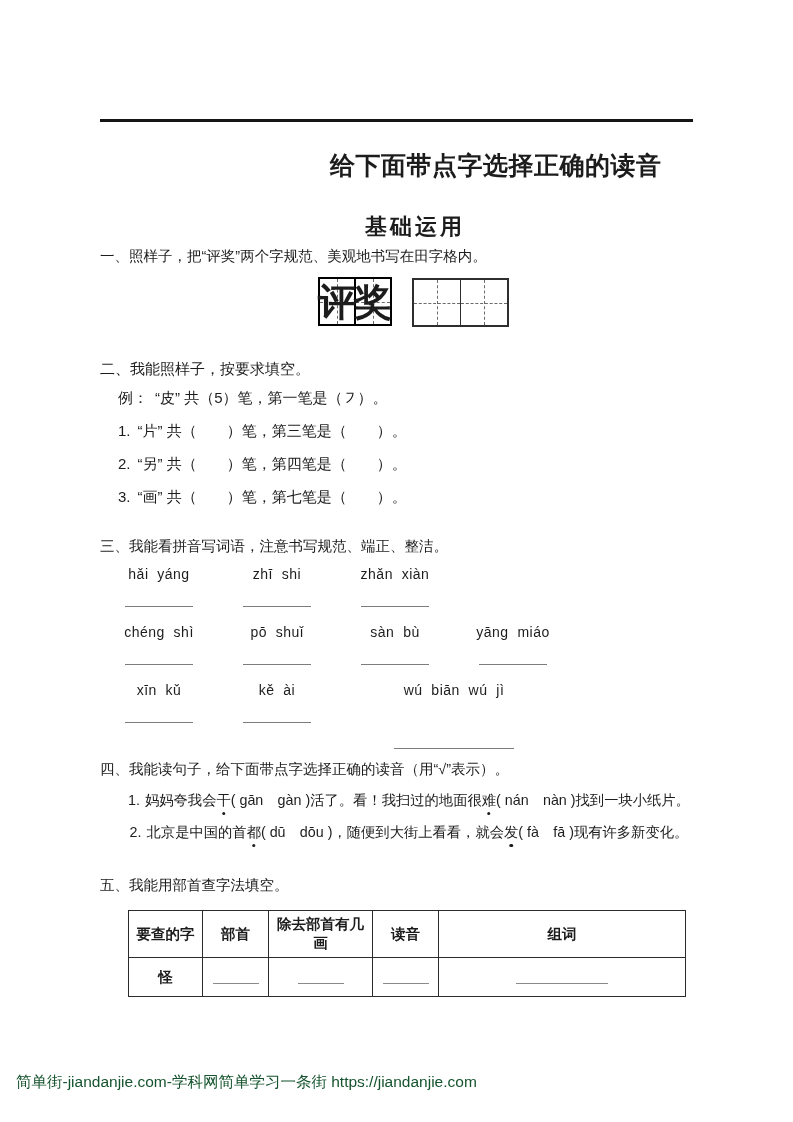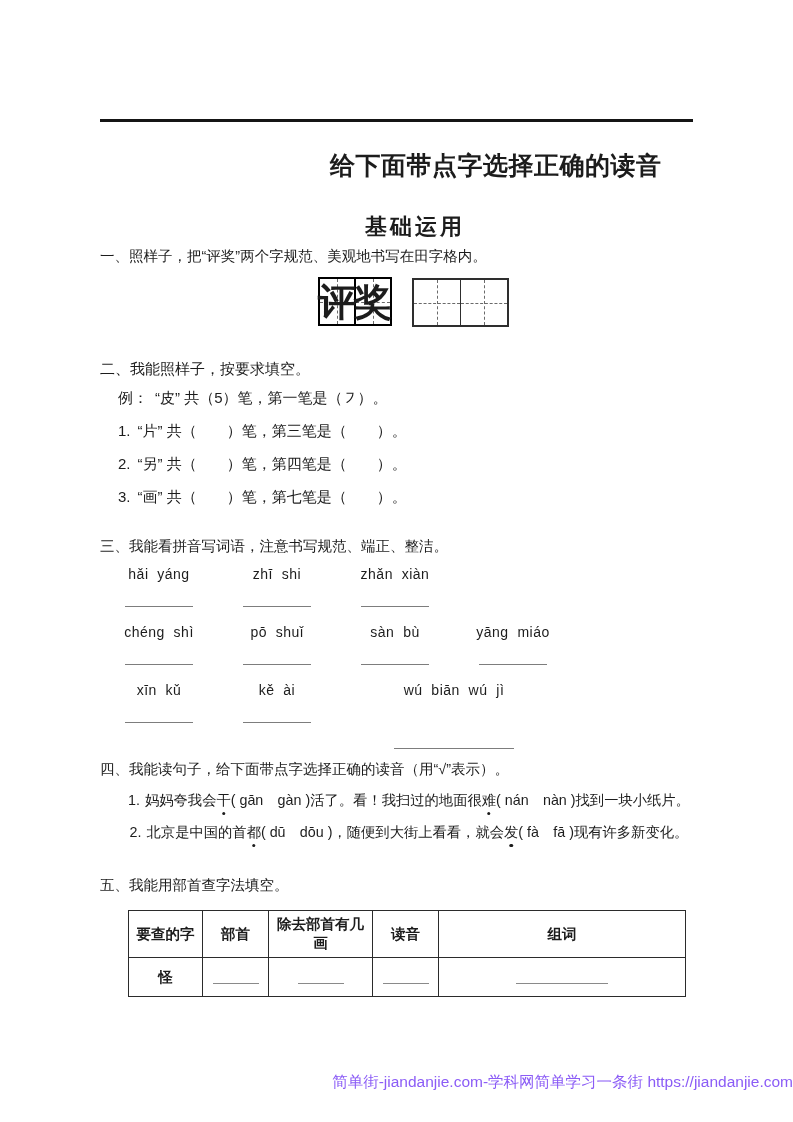--- a/index.html
+++ b/index.html
@@ -98,21 +98,21 @@
   .lookup-table td { height:30px; font-weight:600; }
   .cell-blank {
     display:inline-block; width:46px; height:0;
     border-bottom:1.5px solid #8a8a8a; vertical-align:middle;
     margin-top:10px;
   }
   .cell-blank.long { width:92px; }
 
   .footer-watermark {
     position:absolute; left:0; right:0; top:1072px;
-    text-align:right; font-size:15.5px; color:#8b5cf6;
+    text-align:left; font-size:15.5px; color:#14532d;
     white-space:nowrap;
     margin-left:16px;
   }
 </style>
 </head>
 <body>
 
 <div class="page">
 
   <div class="top-rule"></div>

